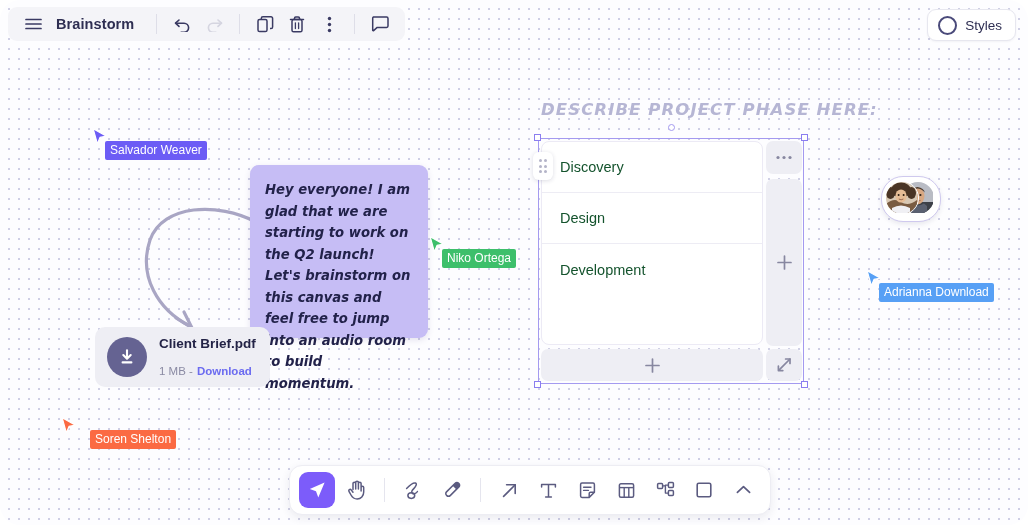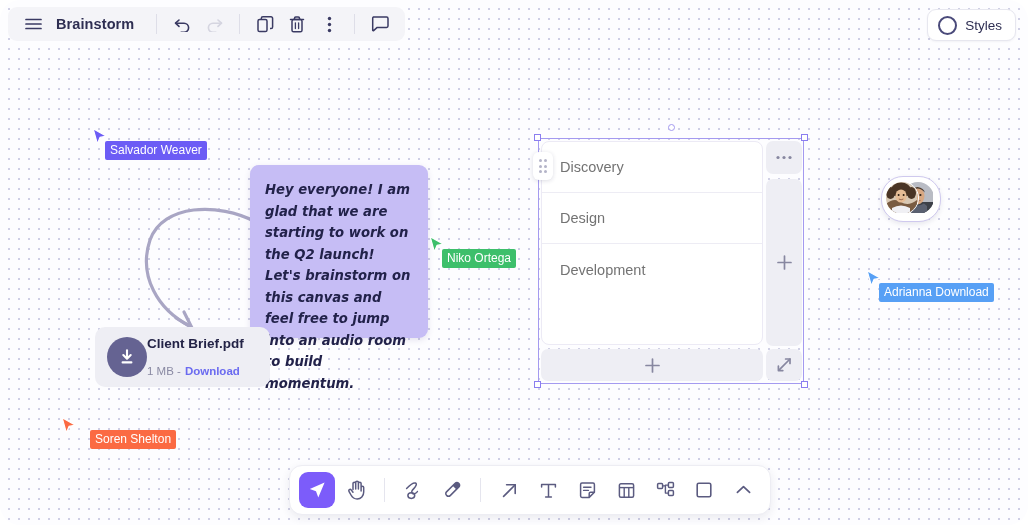--- a/index.html
+++ b/index.html
@@ -149,20 +149,21 @@
     left: 95px;
     top: 327px;
     width: 175px;
     height: 60px;
     background: #eeeef4;
     border-radius: 10px;
     display: flex;
     align-items: center;
     padding-left: 12px;
     box-sizing: border-box;
+    gap: 12px;
   }
   .file-ico {
     width: 40px; height: 40px;
     border-radius: 50%;
     background: #656392;
     display: flex;
     align-items: center;
     justify-content: center;
     flex: none;
   }
@@ -238,21 +239,21 @@
     overflow: hidden;
   }
   .trow {
     height: 51px;
     display: flex;
     align-items: center;
     padding-left: 18px;
     box-sizing: border-box;
     border-bottom: 1px solid #edecf4;
     font-size: 14.5px;
-    color: #737373;
+    color: #14532d;
     cursor: text;
   }
   .trow:last-child { border-bottom: none; }
 
   .drag-handle {
     position: absolute;
     left: -5px;
     top: 14px;
     width: 20px;
     height: 28px;
@@ -416,20 +417,21 @@
         <path d="M2.4 1 H15.6 a1.4 1.4 0 0 1 1.4 1.4 V10 a1.4 1.4 0 0 1-1.4 1.4 H6.2 L2.6 14.6 a0.55 0.55 0 0 1-0.9-0.42 V2.4 A1.4 1.4 0 0 1 2.4 1 Z" stroke="#3a3a63" stroke-width="1.5" stroke-linejoin="round"></path>
       </svg>
     </div>
   </div>
 
   <div class="styles-btn">
     <span class="circle-ico"></span>
     <span class="lbl">Styles</span>
   </div>
 
+  <div class="phase-heading">DESCRIBE PROJECT PHASE HERE:</div>
 
   <div class="curved-arrow">
     <svg width="120" height="140" viewBox="0 0 120 140" fill="none">
       <path d="M118 24 C 80 4, 25 6, 12 42 C 0 78, 20 112, 52 128" stroke="#a9a6c4" stroke-width="3.2" stroke-linecap="round" fill="none"></path>
       <path d="M38 120 L54 130 L46 114" fill="none" stroke="#a9a6c4" stroke-width="3.2" stroke-linecap="round" stroke-linejoin="round"></path>
     </svg>
   </div>
 
   <div class="sticky">
     <div class="sticky-text">Hey everyone! I am glad that we are starting to work on the Q2 launch! Let's brainstorm on this canvas and feel free to jump into an audio room to build momentum.</div>

